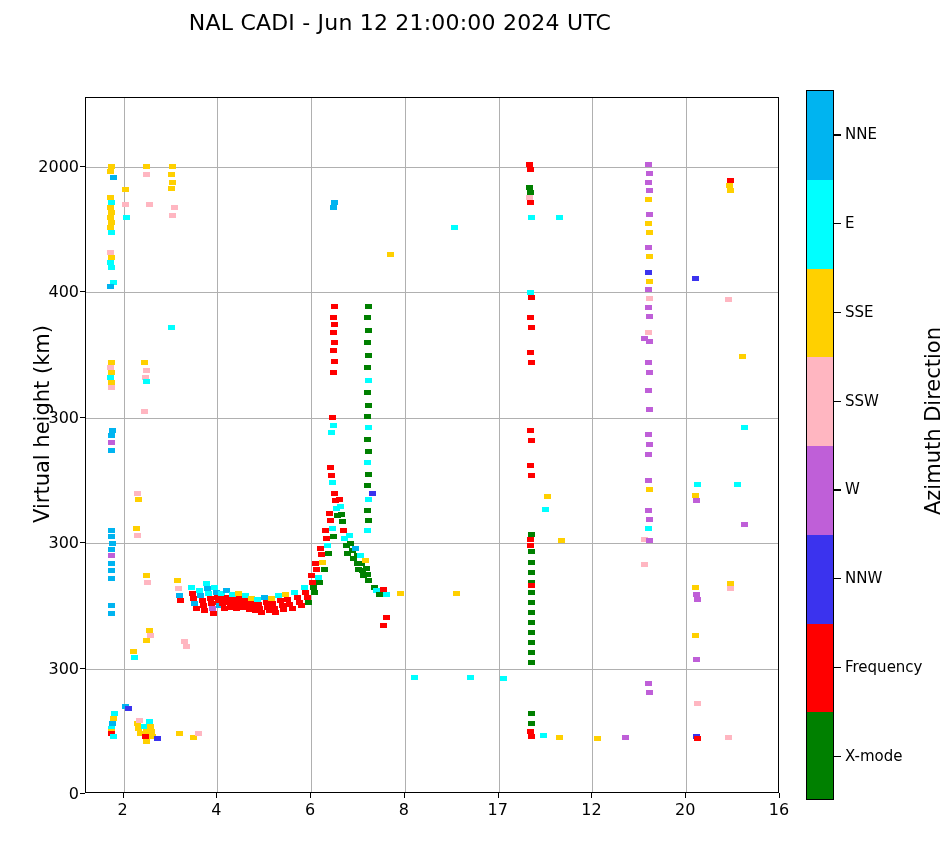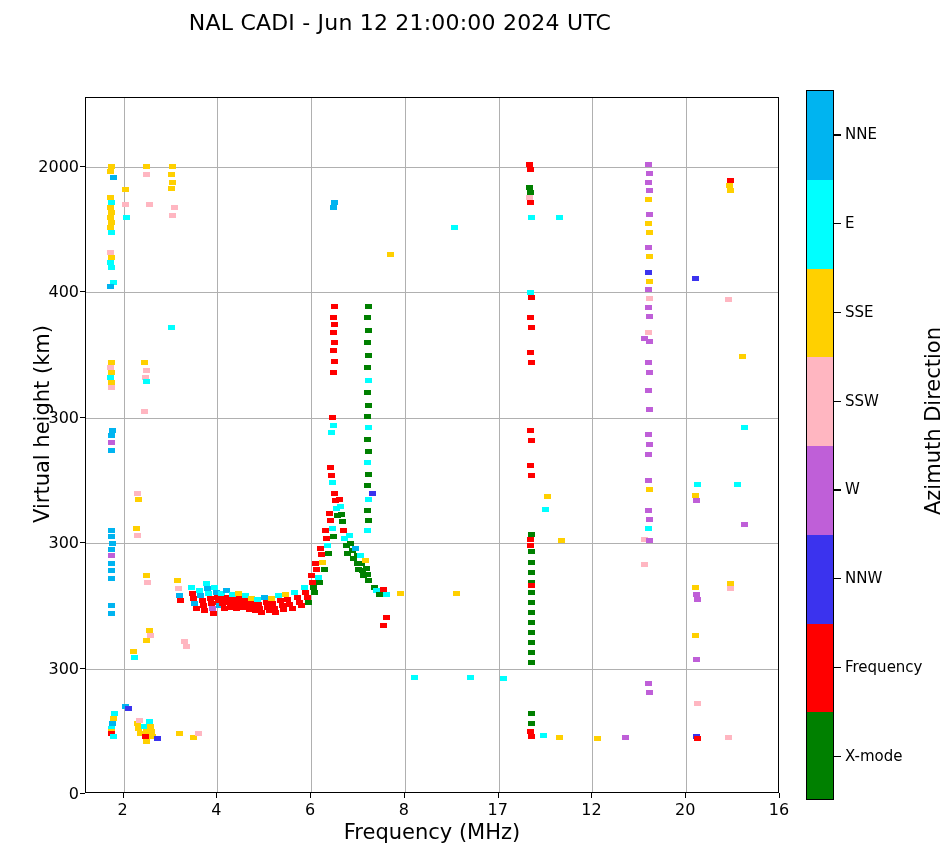--- a/index.html
+++ b/index.html
@@ -474,21 +474,20 @@
       <div class="tick y" style="left: 80px; top: 542.189px;"></div>
       <div class="ticklabel y" style="top: 542.189px;">300</div>
       <div class="tick y" style="left: 80px; top: 416.784px;"></div>
       <div class="ticklabel y" style="top: 416.784px;">300</div>
       <div class="tick y" style="left: 80px; top: 291.378px;"></div>
       <div class="ticklabel y" style="top: 291.378px;">400</div>
       <div class="tick y" style="left: 80px; top: 165.973px;"></div>
       <div class="ticklabel y" style="top: 165.973px;">2000</div>
     </div>
 
-  <div id="xlabel">Frequency (MHz)</div>
   <div id="ylabel">Virtual height (km)</div>
 
   <div id="cbar">
       <div class="cband" style="top: 0px; height: 89.35px; background: rgb(0, 180, 240);"></div>
       <div class="cband" style="top: 88.75px; height: 89.35px; background: rgb(0, 255, 255);"></div>
       <div class="cband" style="top: 177.5px; height: 89.35px; background: rgb(255, 208, 0);"></div>
       <div class="cband" style="top: 266.25px; height: 89.35px; background: rgb(255, 182, 193);"></div>
       <div class="cband" style="top: 355px; height: 89.35px; background: rgb(191, 95, 216);"></div>
       <div class="cband" style="top: 443.75px; height: 89.35px; background: rgb(59, 51, 238);"></div>
       <div class="cband" style="top: 532.5px; height: 89.35px; background: rgb(255, 0, 0);"></div>

